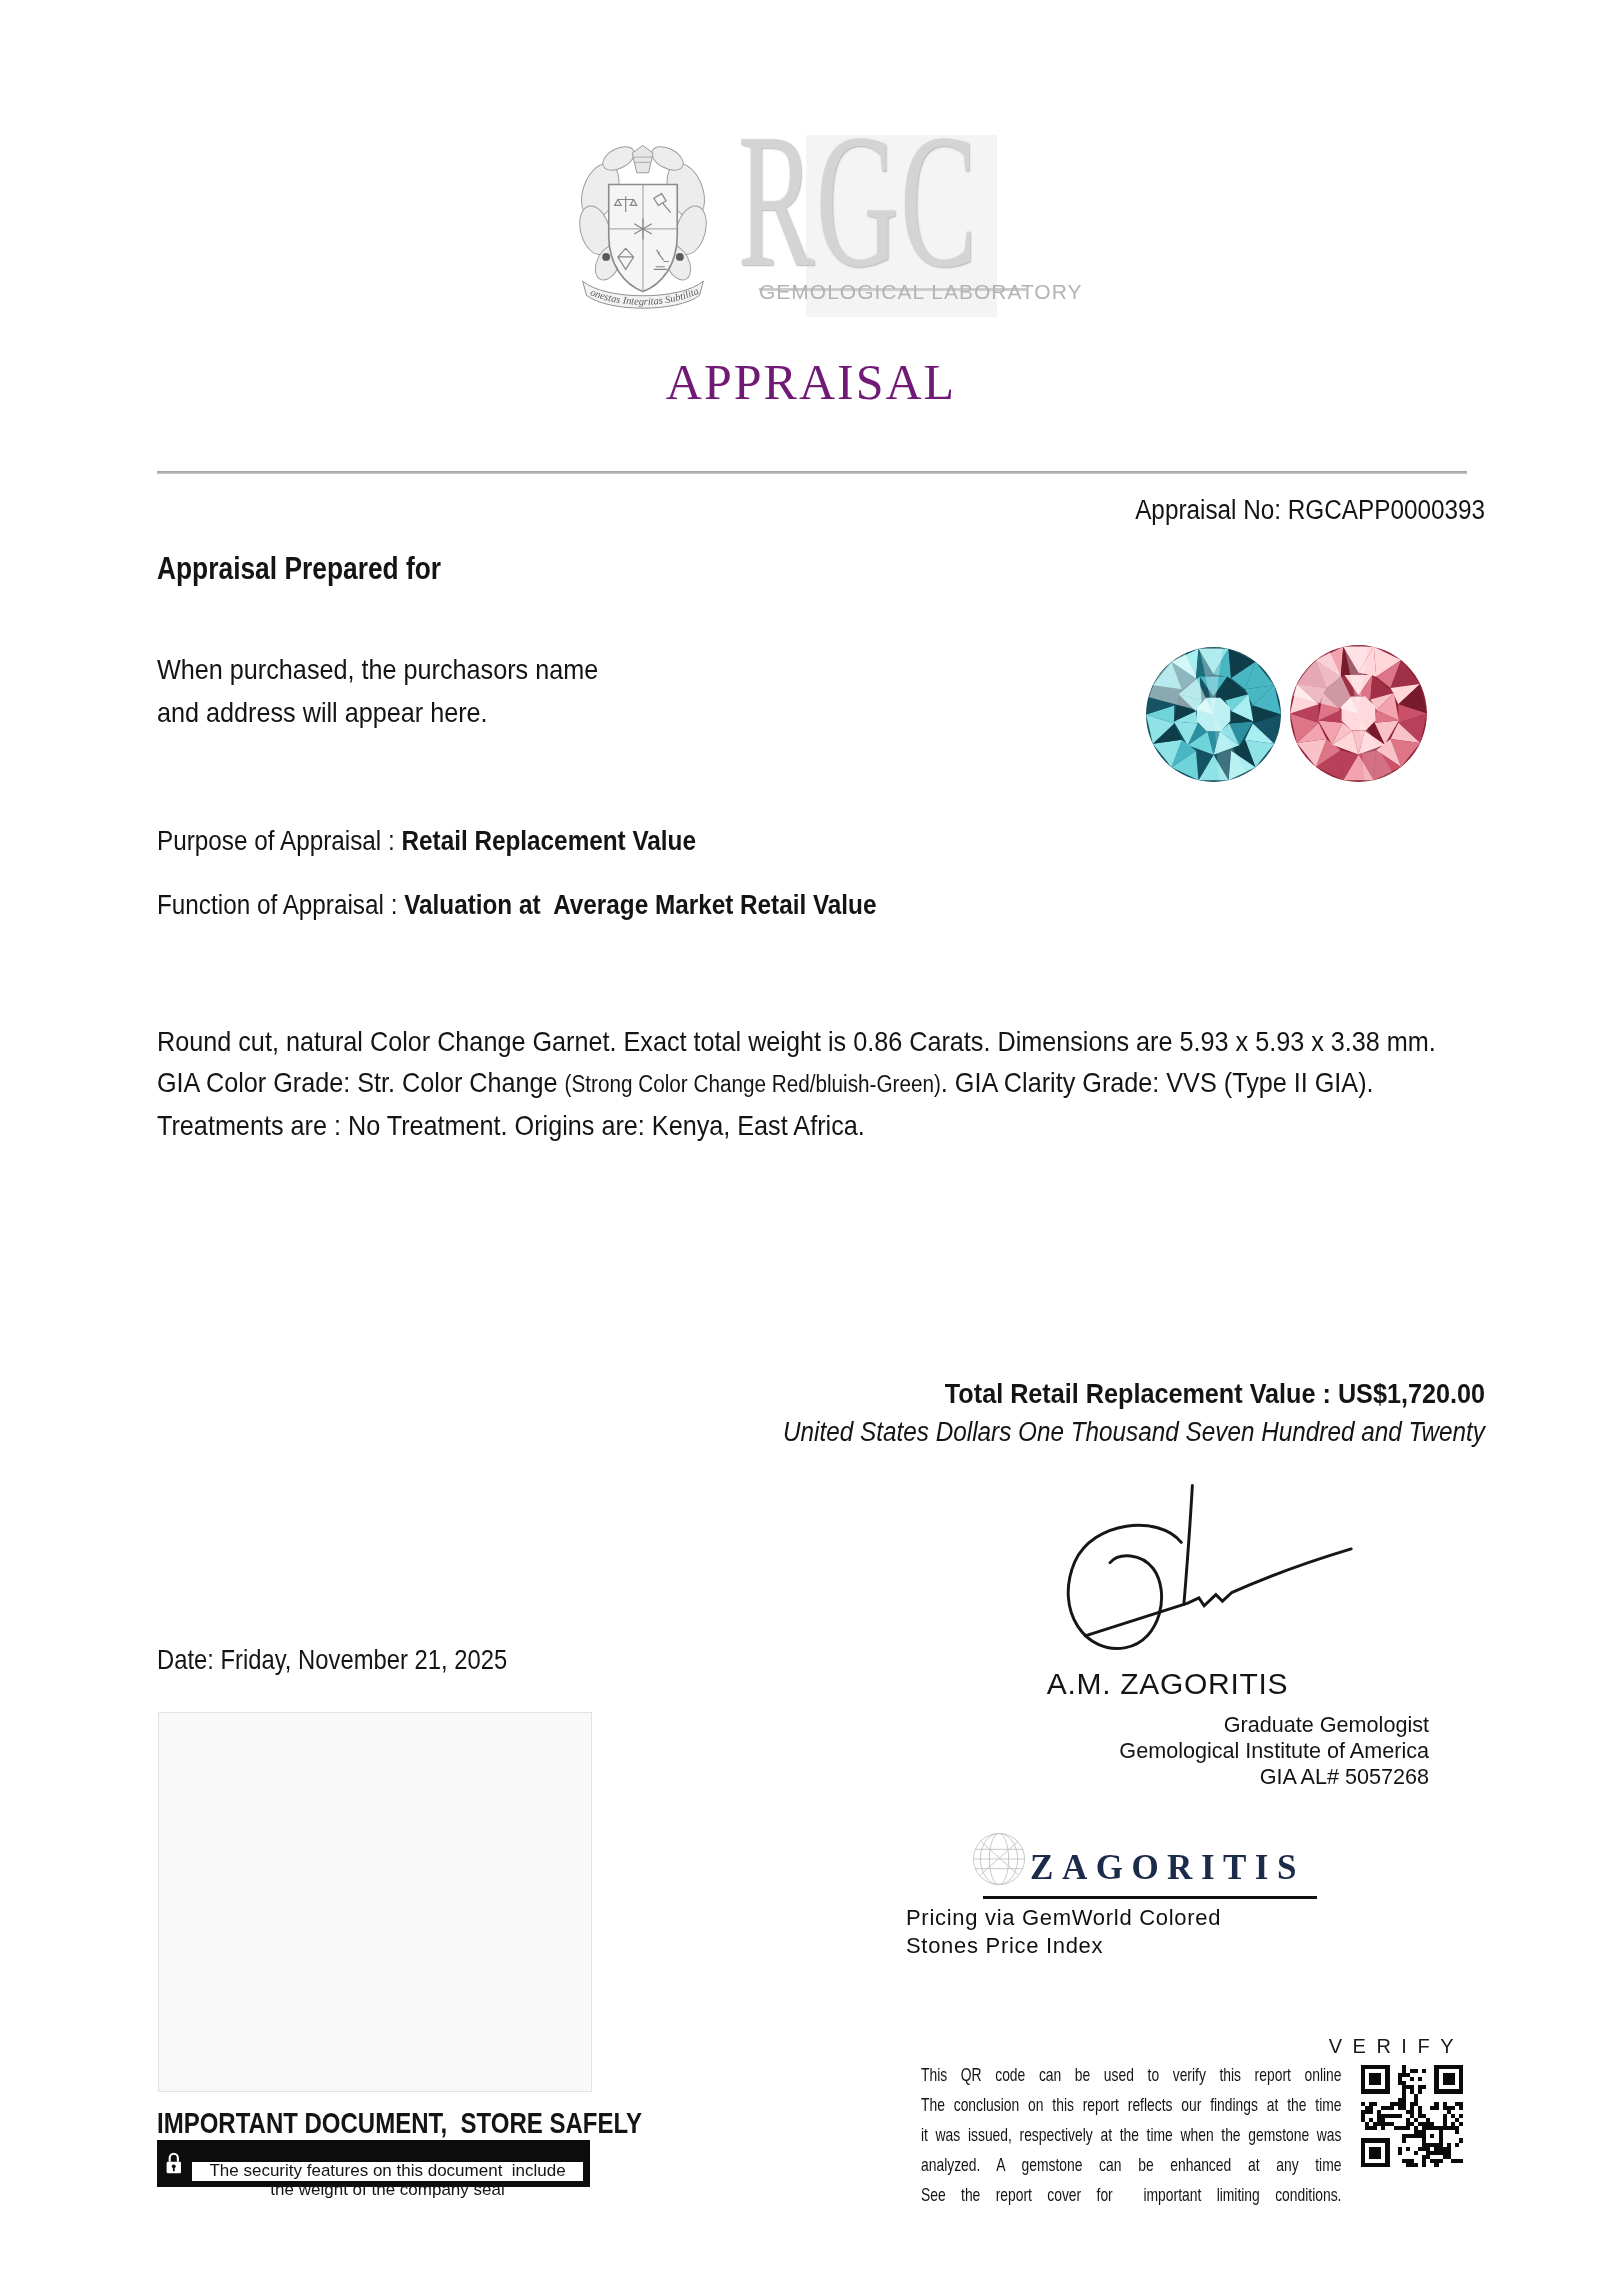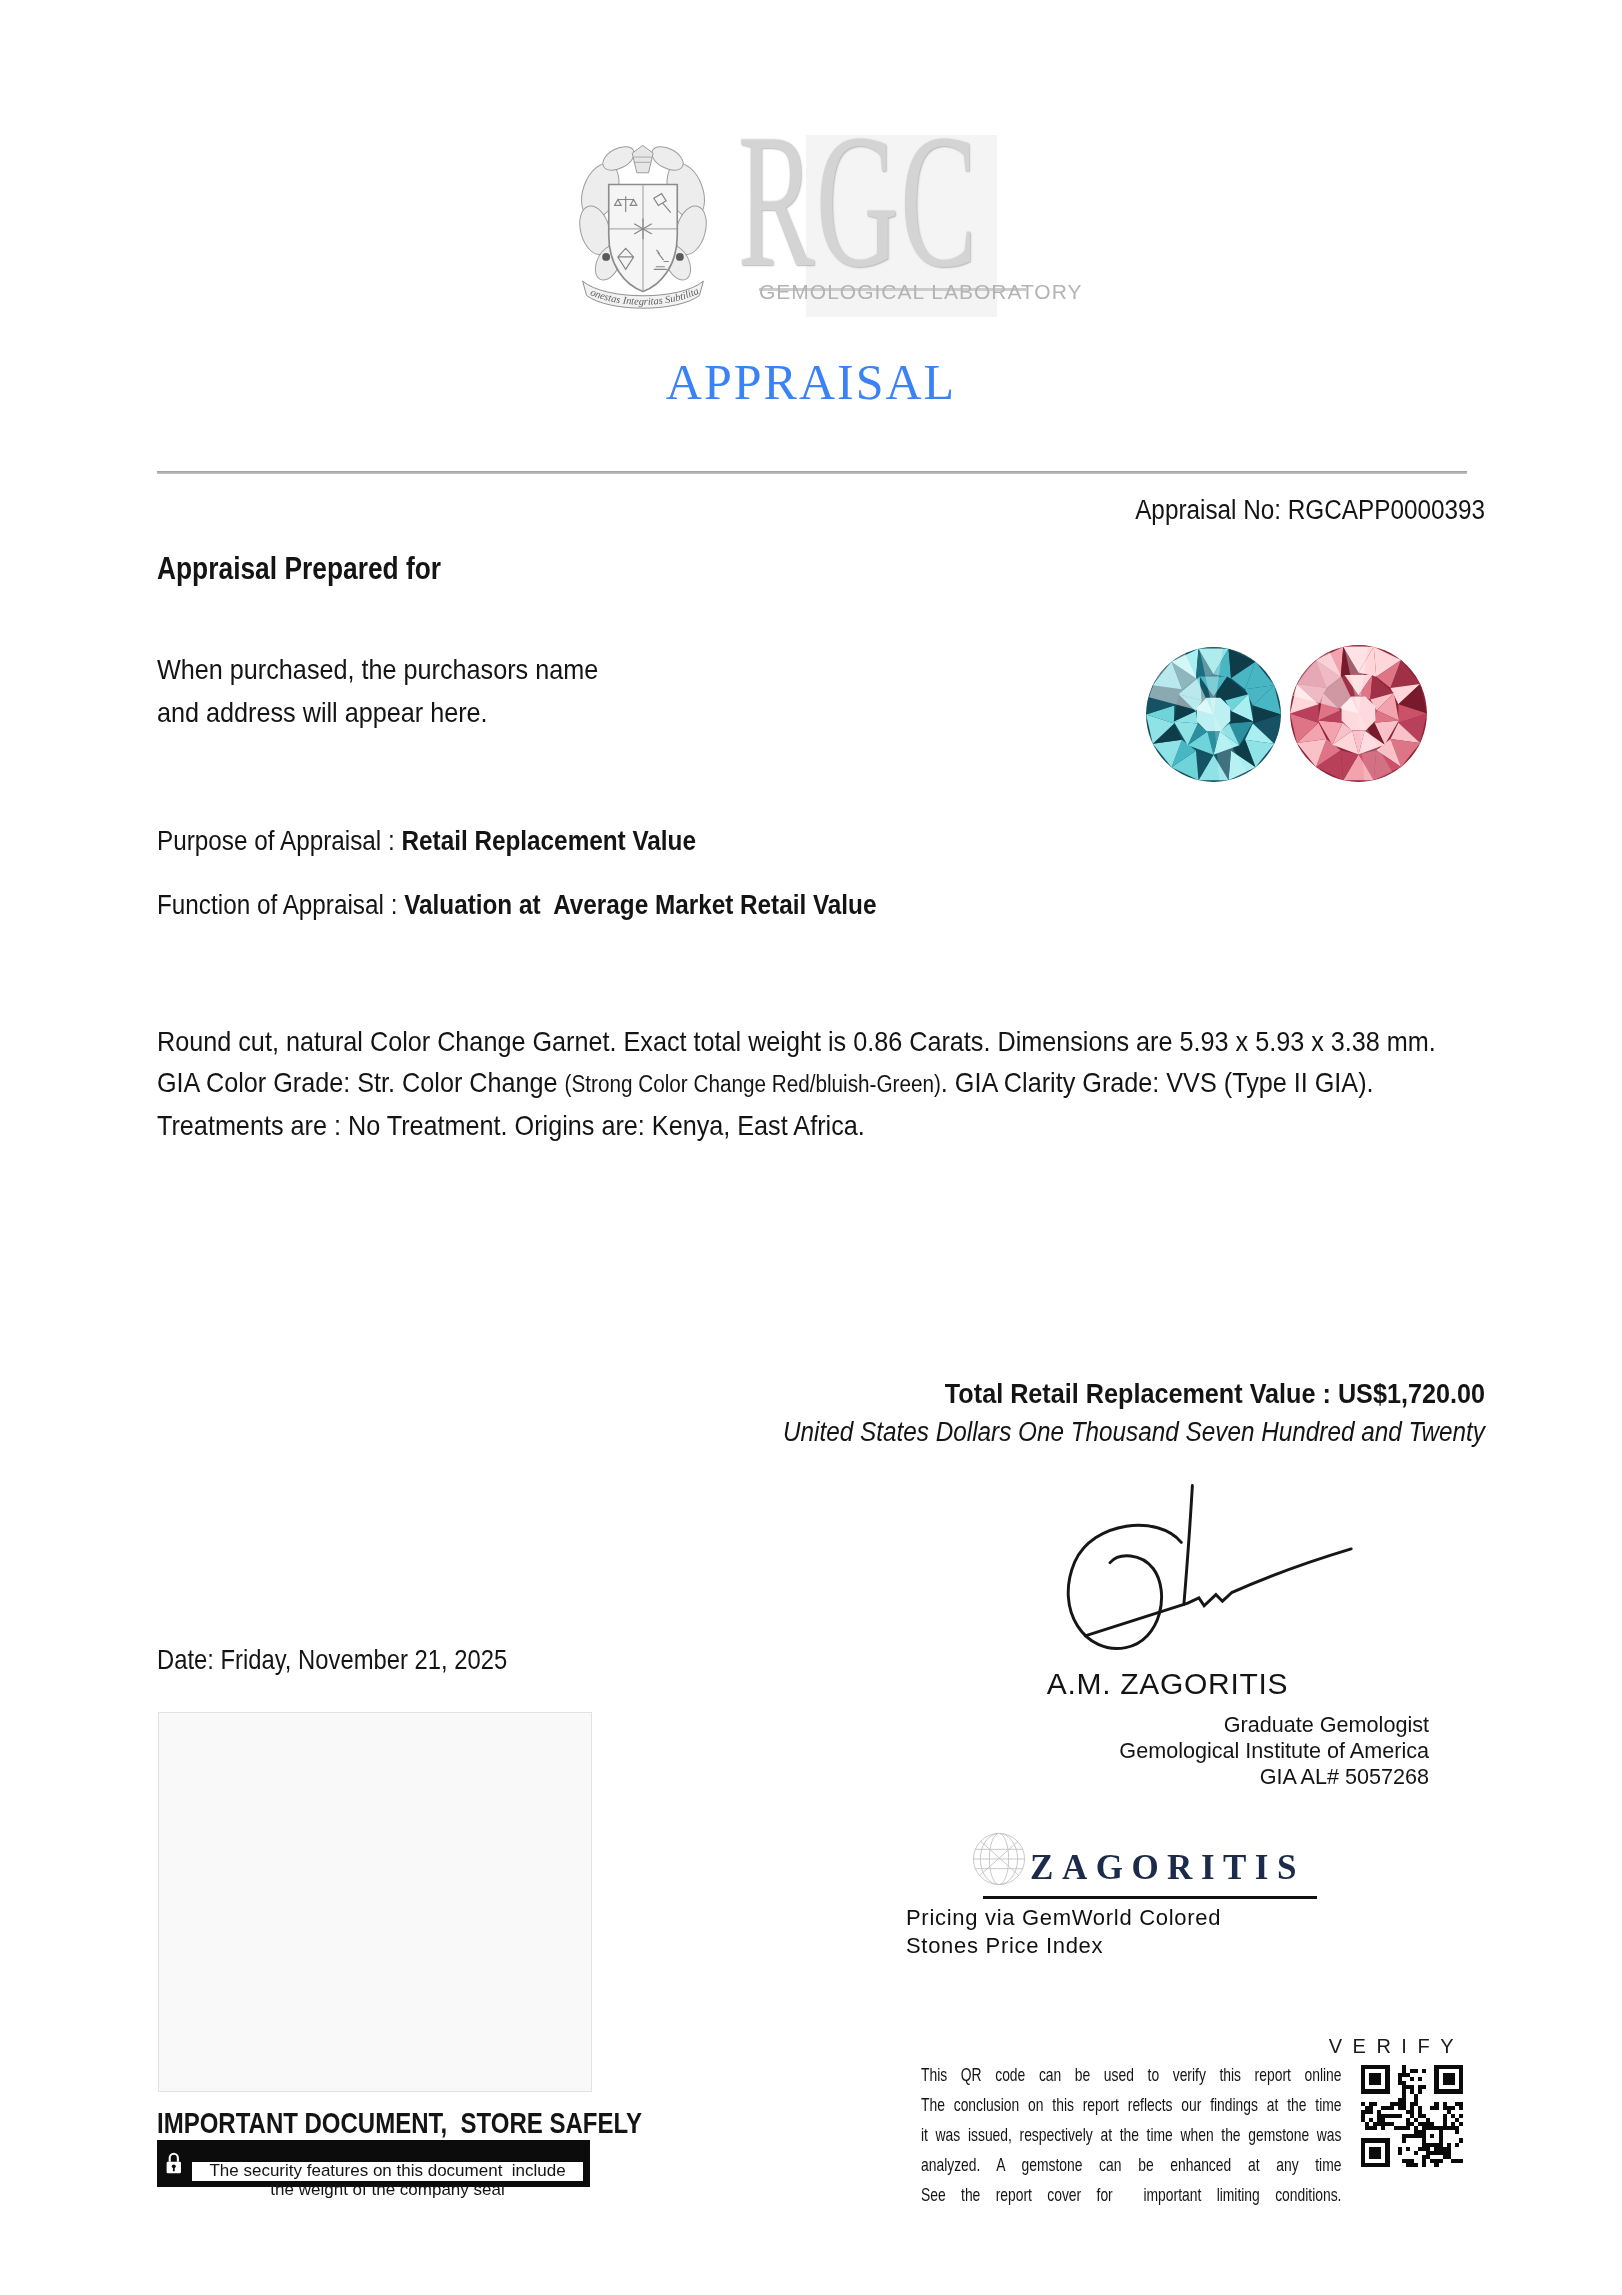--- a/index.html
+++ b/index.html
@@ -16,21 +16,21 @@
 
   
   .crest{left:566px;top:131px;width:154px;height:186px;}
   .logo-band{left:806px;top:135px;width:191px;height:182px;background:#f4f4f4;}
   .rgc-text{left:738px;top:105px;font-family:"Liberation Serif",serif;font-size:191px;line-height:1;
             color:#d4d4d4;letter-spacing:2.6px;transform:scaleX(.60);transform-origin:0 0;
             text-shadow:1.3px 1.3px 2px rgba(130,130,130,.55), -0.7px -0.7px 0 #efefef;}
   .rgc-underline{left:759px;top:288px;width:267px;height:3.3px;background:#cccccc;}
   .rgc-lab{left:759px;top:280px;width:275px;font-size:21px;letter-spacing:1px;color:#b4b4b4;white-space:nowrap;}
   .title{left:0;top:353px;width:1622px;text-align:center;font-family:"Liberation Serif",serif;
-         font-size:50px;letter-spacing:2px;color:#3b82f6;}
+         font-size:50px;letter-spacing:2px;color:#701a75;}
   .rule{left:157px;top:471px;width:1310px;height:3.3px;background:linear-gradient(#9d9d9d,#c8c8c8);}
 
   .appr-no{right:137px;top:495px;width:720px;font-size:27px;transform:scaleX(.9);}
   .prepared{left:157px;top:551px;font-size:31px;font-weight:bold;}
   .purch{left:157px;top:648px;font-size:28px;line-height:43px;}
 
   .gem{border-radius:50%;}
   .gem-left{left:1144px;top:645px;width:139px;height:139px;}
   .gem-right{left:1288px;top:643px;width:141px;height:141px;}
 

